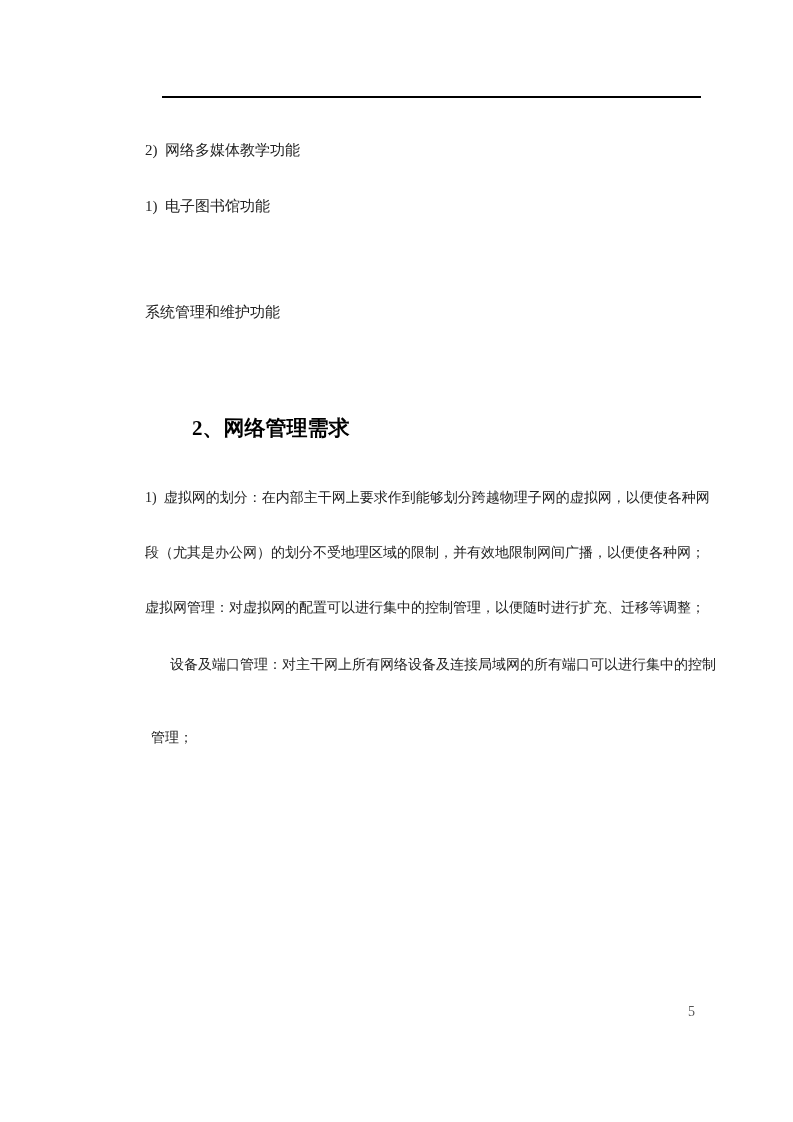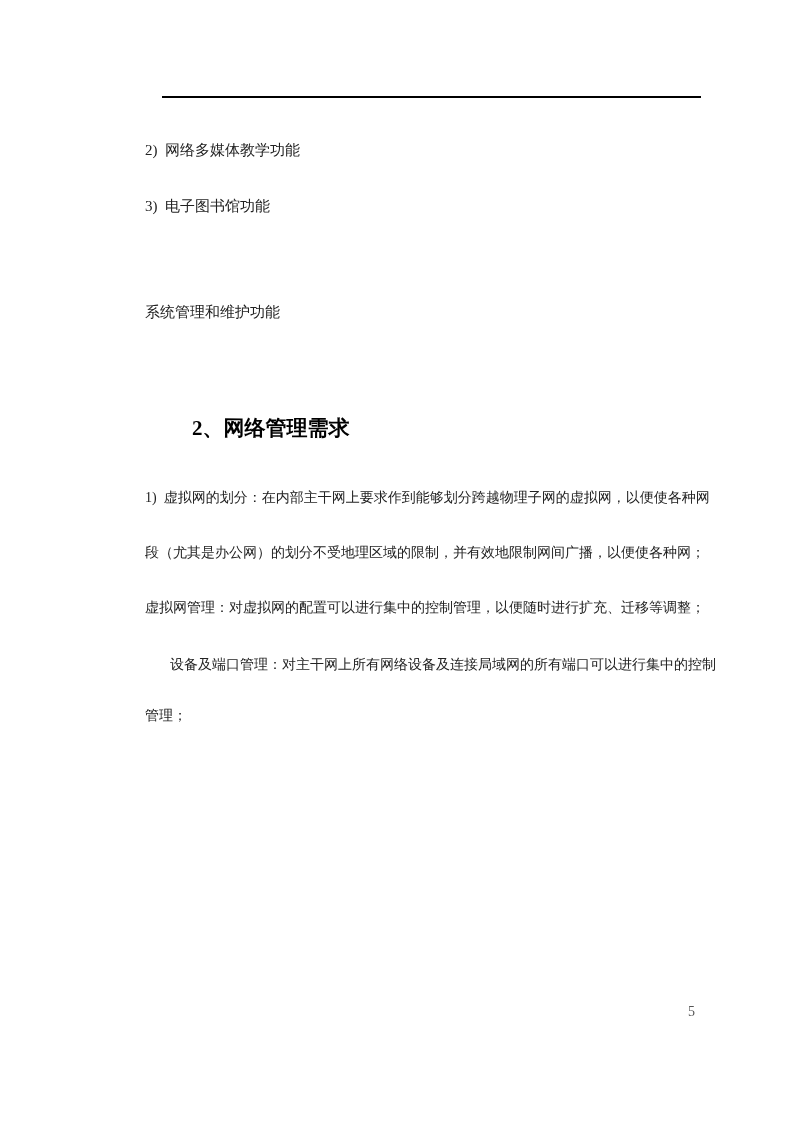--- a/index.html
+++ b/index.html
@@ -59,28 +59,28 @@
   }
 </style>
 </head>
 <body>
 
 <div class="page">
 
   <div class="header-rule"></div>
 
   <div class="line list-line" style="top:141px;">2)  网络多媒体教学功能</div>
-  <div class="line list-line" style="top:197px;">3)  电子图书馆功能</div>
+  <div class="line list-line" style="top:197px;">1)  电子图书馆功能</div>
   <div class="line list-line" style="top:303px;">系统管理和维护功能</div>
 
   <h2 class="heading" style="top:415px;">2、网络管理需求</h2>
 
   <div class="line" style="top:489px;">1)  虚拟网的划分：在内部主干网上要求作到能够划分跨越物理子网的虚拟网，以便使各种网</div>
   <div class="line" style="top:544px;">段（尤其是办公网）的划分不受地理区域的限制，并有效地限制网间广播，以便使各种网；</div>
   <div class="line" style="top:599px;">虚拟网管理：对虚拟网的配置可以进行集中的控制管理，以便随时进行扩充、迁移等调整；</div>
   <div class="line indent-line" style="top:656px;">设备及端口管理：对主干网上所有网络设备及连接局域网的所有端口可以进行集中的控制</div>
-  <div class="line" style="top:707px;">管理；</div>
+  <div class="line" style="top:729px;margin-left:6px;">管理；</div>
 
 
 
   <div class="page-num">5</div>
 
 </div>
 
 </body></html>

